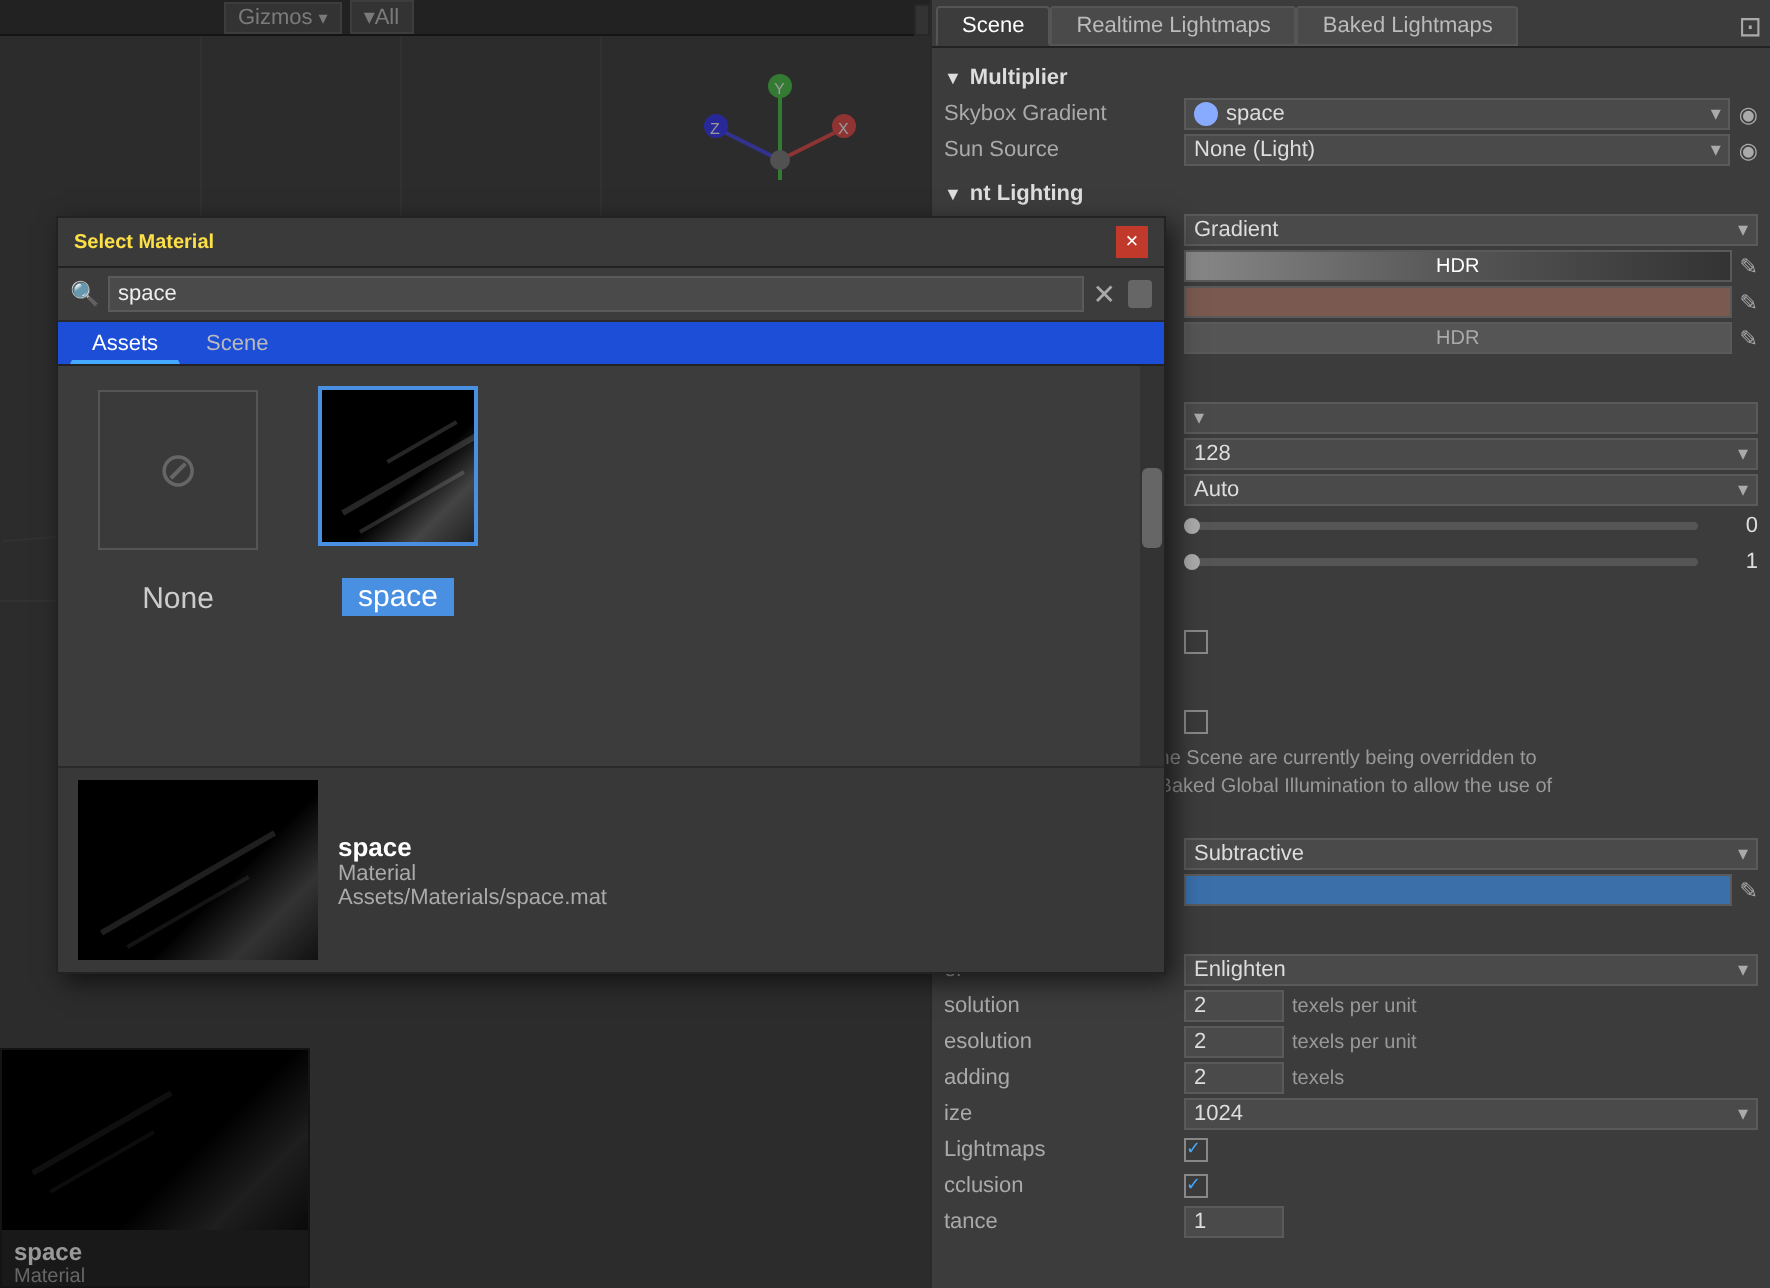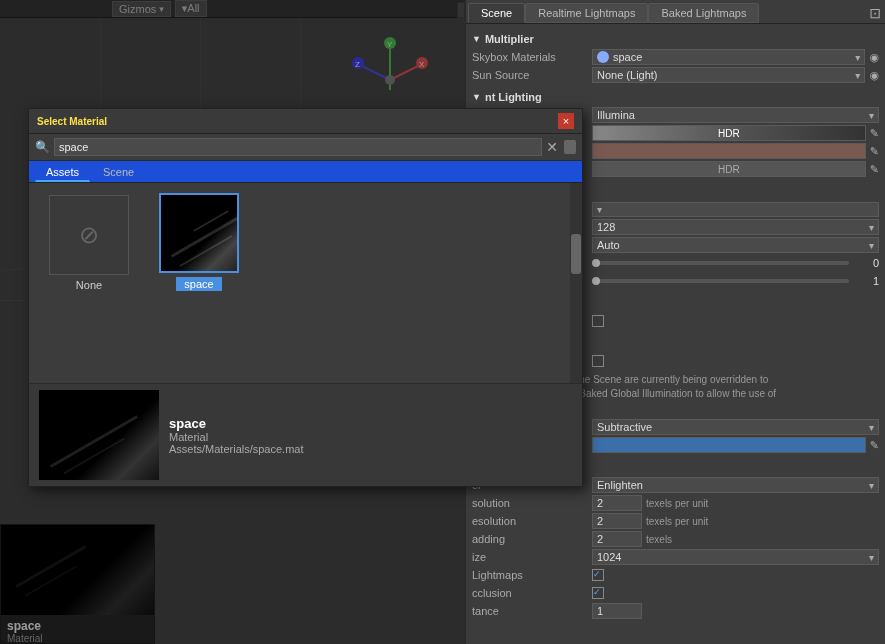--- a/index.html
+++ b/index.html
@@ -454,22 +454,23 @@
       background: #222;
     }
     .grid-thumb-none {
       width: 80px; height: 80px;
       background: #3a3a3a;
       border: 1px solid #555;
       display: flex; align-items: center; justify-content: center;
       color: #aaa; font-size: 11px;
     }
     .grid-label {
-      font-size: 11px;
+      font-size: 15px;
       color: #ccc;
+      margin-top: 12px;
     }
     .grid-label.selected-label {
       background: #4a90e2;
       color: #fff;
       padding: 1px 8px;
     }
 
     
     .space-thumb-content {
       width: 100%;
@@ -593,21 +594,21 @@
 
   <div class="panel-content">
 
     <div class="section-header">
       <span class="section-arrow">▼</span>
       <span>Multiplier</span>
     </div>
 
     <div class="prop-row">
       <div class="prop-label">
-        <span>Skybox Materials</span>
+        <span>Skybox Gradient</span>
       </div>
       <div class="prop-value">
         <div class="field-with-dot" style="flex:1;">
           <div class="dot-icon"></div>
           <span class="field-text">space</span>
           <span class="field-arrow">▾</span>
         </div>
         <span class="pen-icon">◉</span>
       </div>
     </div>
@@ -627,21 +628,21 @@
 
     <div class="section-header" style="margin-top:4px;">
       <span class="section-arrow">▼</span>
       <span>nt Lighting</span>
     </div>
 
     <div class="prop-row">
       <div class="prop-label">lor</div>
       <div class="prop-value">
         <div class="select-field" style="flex:1;">
-          <span class="field-text">Illumina</span>
+          <span class="field-text">Gradient</span>
           <span class="field-arrow">▾</span>
         </div>
       </div>
     </div>
 
     <div class="prop-row">
       <div class="prop-label">lor</div>
       <div class="prop-value">
         <div class="hdr-btn">HDR</div>
         <span class="pen-icon">✎</span>

